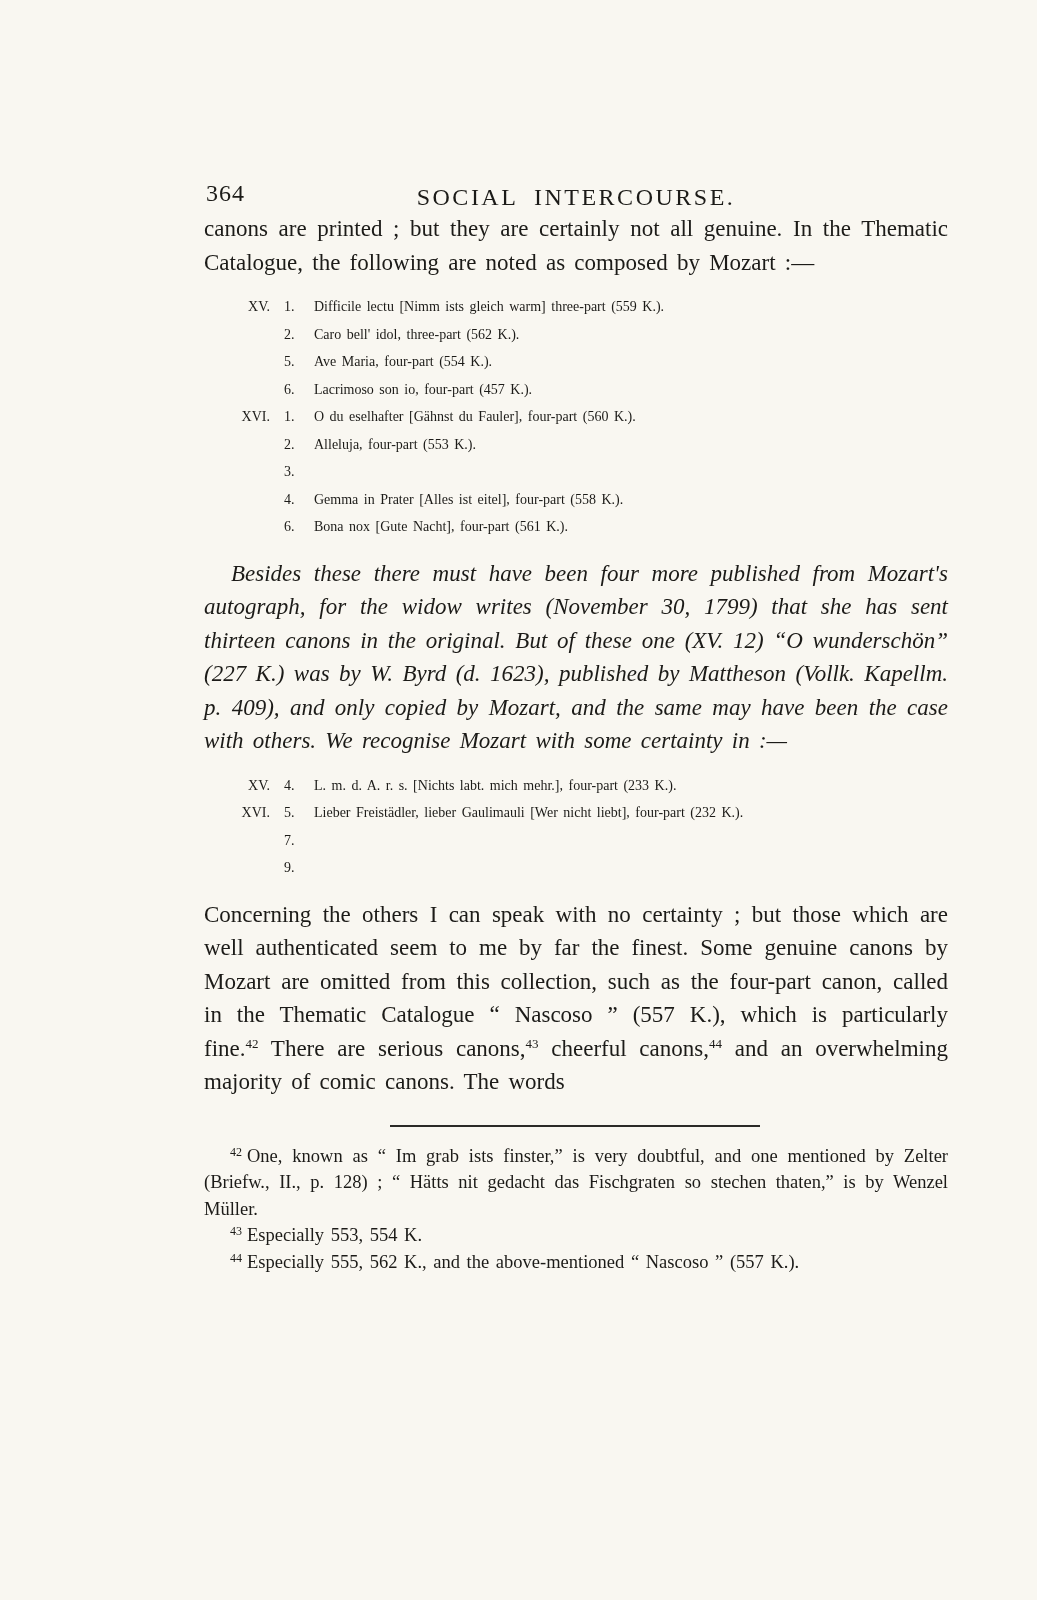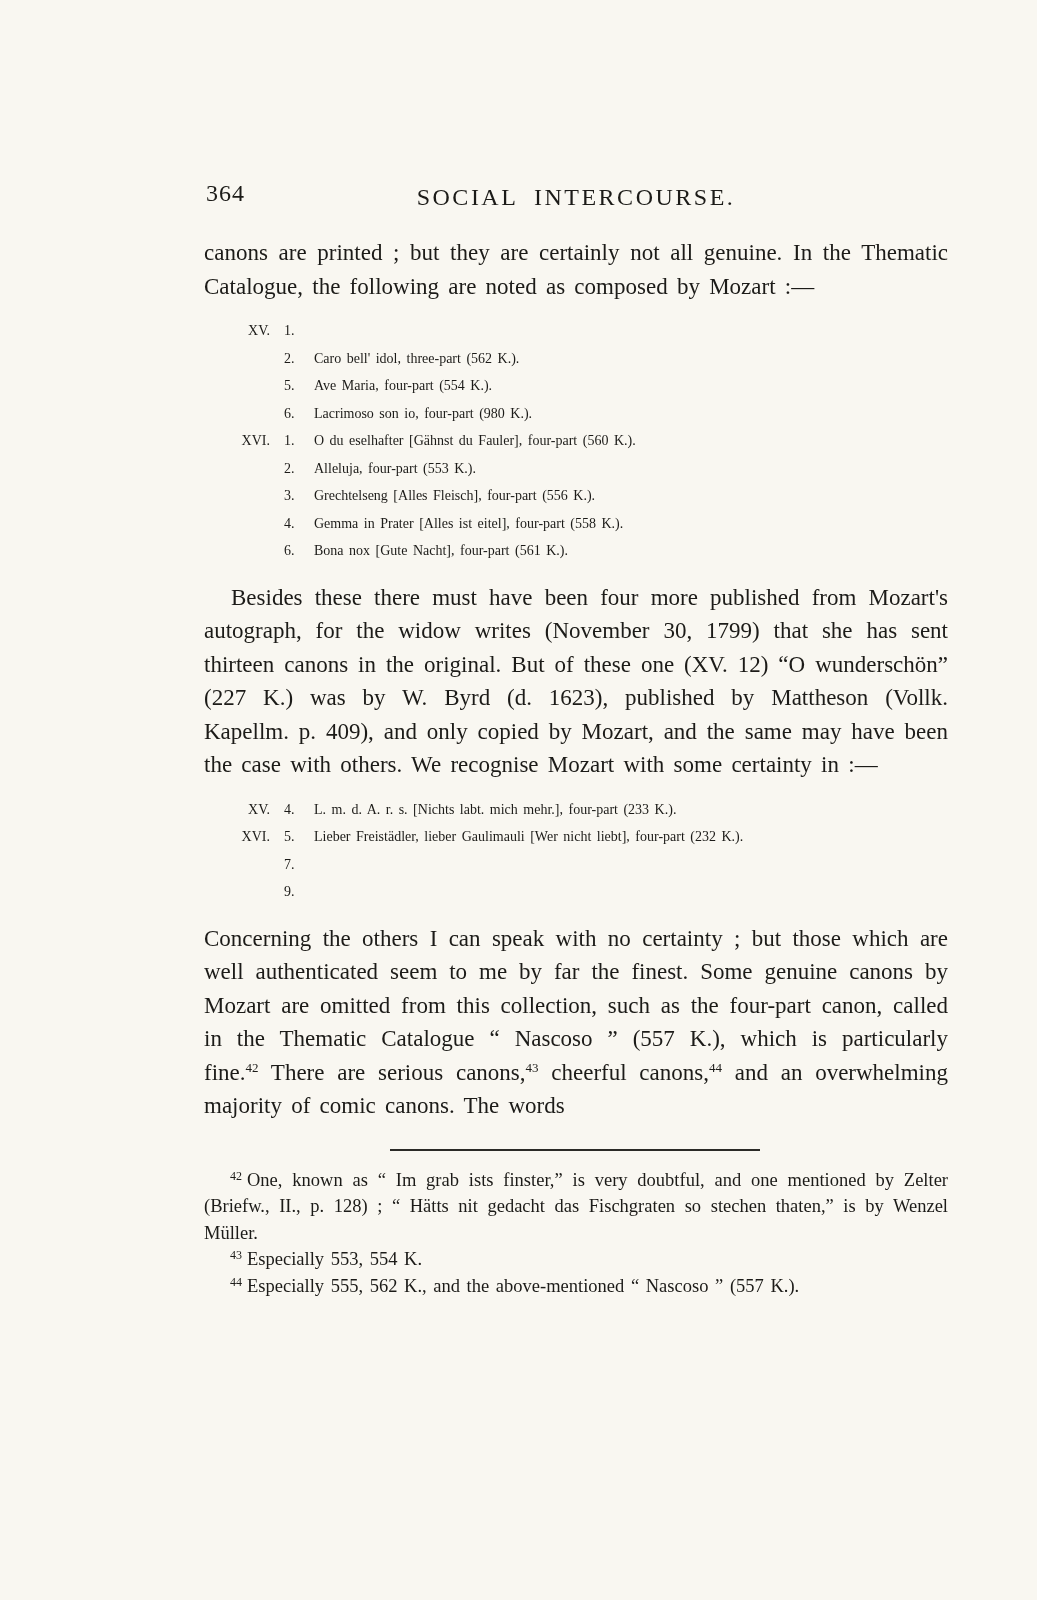--- a/index.html
+++ b/index.html
@@ -10,34 +10,34 @@
     color: #1c1b18;
     overflow: hidden;
     position: relative;
   }
   .page {
     position: absolute;
     left: 204px;
     top: 180px;
     width: 744px;
   }
-  .header { position: relative; height: 32px; margin-bottom: 24px; }
+  .header { position: relative; height: 32px; }
   .page-num { position: absolute; left: 2px; top: 0; font-size: 24px; letter-spacing: 1px; }
   .running-title {
     position: absolute; left: 0; right: 0; top: 4px;
     text-align: center; font-size: 24px;
     letter-spacing: 2.5px; word-spacing: 8px;
   }
   .body-para {
     font-size: 23px;
     line-height: 33.5px;
     text-align: justify;
     word-spacing: 3.5px;
   }
-  .para-indent { text-indent: 27px; }
+  .para-indent { text-indent: 27px; font-style: italic; }
   .canon-list { margin-top: 14px; margin-bottom: 16px; }
   .canon-item { display: flex; align-items: baseline; font-size: 14px; line-height: 27.5px; }
   .canon-item .roman { flex: 0 0 66px; text-align: right; white-space: nowrap; }
   .canon-item .num { flex: 0 0 30px; margin-left: 14px; white-space: nowrap; }
   .canon-item .ctext { flex: 1; text-align: justify; word-spacing: 2px; }
   sup.fn-ref { font-size: 13px; line-height: 0; vertical-align: 8px; letter-spacing: 0; }
   .footnote-rule {
     margin: 26px 0 16px 186px;
     width: 370px; height: 0;
     border-top: 2px solid #2b2a27;
@@ -60,50 +60,50 @@
     <span class="page-num">364</span>
     <span class="running-title">SOCIAL INTERCOURSE.</span>
   </div>
 
   <p class="body-para">canons are printed ; but they are certainly not all genuine. In the Thematic Catalogue, the following are noted as composed by Mozart :—</p>
 
   <div class="canon-list">
     <div class="canon-item">
       <span class="roman">XV.</span>
       <span class="num">1.</span>
+      <span class="ctext">Difficile lectu [Nimm ists gleich warm] three-part (559 K.).</span>
     </div>
     <div class="canon-item">
       <span class="roman"></span>
       <span class="num">2.</span>
       <span class="ctext">Caro bell' idol, three-part (562 K.).</span>
     </div>
     <div class="canon-item">
       <span class="roman"></span>
       <span class="num">5.</span>
       <span class="ctext">Ave Maria, four-part (554 K.).</span>
     </div>
     <div class="canon-item">
       <span class="roman"></span>
       <span class="num">6.</span>
-      <span class="ctext">Lacrimoso son io, four-part (980 K.).</span>
+      <span class="ctext">Lacrimoso son io, four-part (457 K.).</span>
     </div>
     <div class="canon-item">
       <span class="roman">XVI.</span>
       <span class="num">1.</span>
       <span class="ctext">O du eselhafter [Gähnst du Fauler], four-part (560 K.).</span>
     </div>
     <div class="canon-item">
       <span class="roman"></span>
       <span class="num">2.</span>
       <span class="ctext">Alleluja, four-part (553 K.).</span>
     </div>
     <div class="canon-item">
       <span class="roman"></span>
       <span class="num">3.</span>
-      <span class="ctext">Grechtelseng [Alles Fleisch], four-part (556 K.).</span>
     </div>
     <div class="canon-item">
       <span class="roman"></span>
       <span class="num">4.</span>
       <span class="ctext">Gemma in Prater [Alles ist eitel], four-part (558 K.).</span>
     </div>
     <div class="canon-item">
       <span class="roman"></span>
       <span class="num">6.</span>
       <span class="ctext">Bona nox [Gute Nacht], four-part (561 K.).</span>

